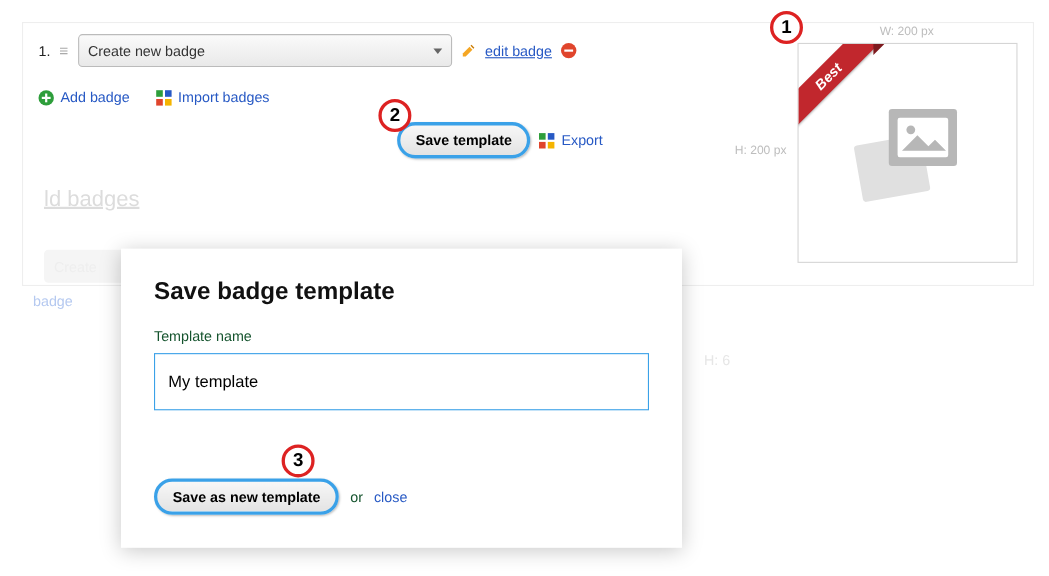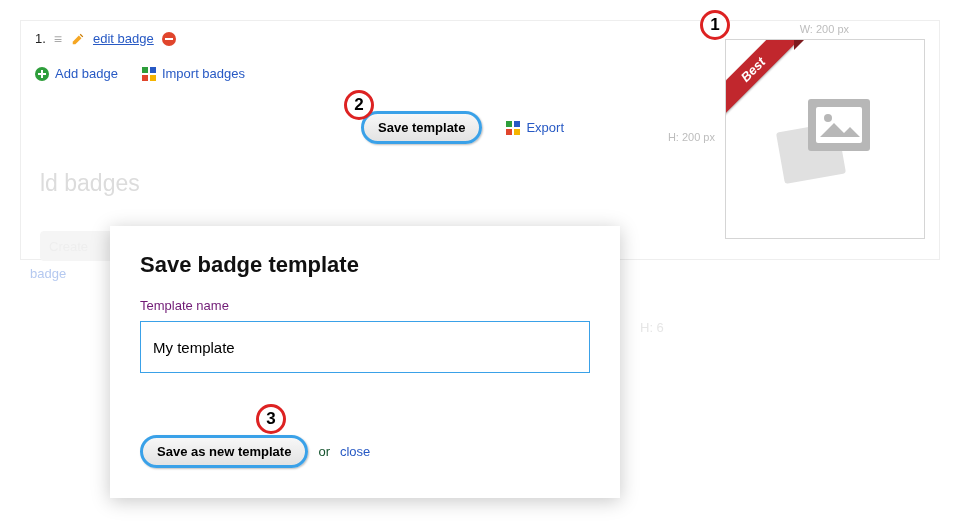--- a/index.html
+++ b/index.html
@@ -77,21 +77,21 @@
   .row2 .item { display:flex; align-items:flex-end; gap:6px; cursor:pointer; }
   .mini-grid-icon {
     width:14px; height:14px; display:inline-block;
     background:
       linear-gradient(#2e9e3b,#2e9e3b) 0 0/6px 6px no-repeat,
       linear-gradient(#2759c4,#2759c4) 8px 0/6px 6px no-repeat,
       linear-gradient(#e0452c,#e0452c) 0 8px/6px 6px no-repeat,
       linear-gradient(#f5b400,#f5b400) 8px 8px/6px 6px no-repeat;
   }
   .center-actions {
-    position:absolute; left:340px; top:90px; display:flex; align-items:center; gap:24px;
+    position:absolute; left:340px; top:90px; display:flex; align-items:center; gap:8px;
   }
   .pill-button {
     border: 3px solid #3aa1e8;
     border-radius: 18px;
     padding: 6px 14px;
     background: linear-gradient(#f7f7f7,#e3e3e3);
     font-weight: bold;
     font-size: 13px;
     cursor:pointer;
     box-shadow: 1px 1px 2px rgba(0,0,0,.25);
@@ -146,54 +146,58 @@
   .placeholder-img .back {
     position:absolute; left:0; bottom:0; width:62px; height:52px;
     background:#e0e0e0; border-radius:3px; transform:rotate(-10deg);
   }
   .picsvg{position:absolute;right:8px;top:8px;}
   
   .faded-panel {
     position:absolute; left:40px; top:170px; width:590px;
     color:#dcdcdc;
   }
-  .faded-panel .hdr { font-size:23px; margin-bottom:34px; }
+  .faded-panel .hdr { font-size:20px; margin-bottom:34px;text-decoration:underline; }
   .faded-panel .ghost-dd {
     width:170px;height:30px;background:#f5f5f5;border:1px solid #f5f5f5;border-radius:4px;
     padding:0 8px; display:flex;align-items:center; color:#eee;
   }
   .faded-label{ position:absolute; left:640px; top:320px; color:#e6e6e6; }
   .faded-link{ position:absolute; left:30px; top:266px; color:#b5c9f0; font-size:13px;}
   
   .modal {
     position:absolute; left:110px; top:226px;
     width:510px; background:#fff;
     box-shadow: 0 3px 18px rgba(0,0,0,.22);
     padding: 26px 30px 30px 30px;
     z-index:40;
   }
   .modal h2 { margin:0 0 20px 0; font-size:22px; font-weight:bold; color:#111;}
-  .modal .field-label{ color:#701a75; font-size:13px; margin-bottom:8px;}
+  .modal .field-label{ color:#14532d; font-size:13px; margin-bottom:8px;}
   .modal input[type=text]{
     width:100%; height:52px; border:1px solid #3aa1e8; outline:none;
     padding: 0 12px; font-size:15px;
   }
   .modal .actions{ margin-top:62px; display:flex; align-items:center; gap:10px;}
   .or-text{ color:#14532d; }
   .close-link{ color:#2759c4; cursor:pointer; }
 </style>
 </head>
 <body>
 
 <div class="page">
   <div class="main-panel">
 
     <div class="row1">
       <span class="num-label">1.</span>
       <span class="drag-handle">≡</span>
+      <div class="dropdown">
+        <span>Create new badge</span>
+        <span class="caret"></span>
+      </div>
       <span class="pencil-icon">
         <svg viewBox="0 0 16 16" width="14" height="14">
             <path fill="#f5a623" d="M2 11l7-7 3 3-7 7H2v-3z"></path>
             <path fill="#c97a00" d="M10 3l1-1 3 3-1 1z"></path>
           </svg>
       </span>
       <span class="edit-link">edit badge</span>
       <span class="minus-circle"></span>
     </div>
 

